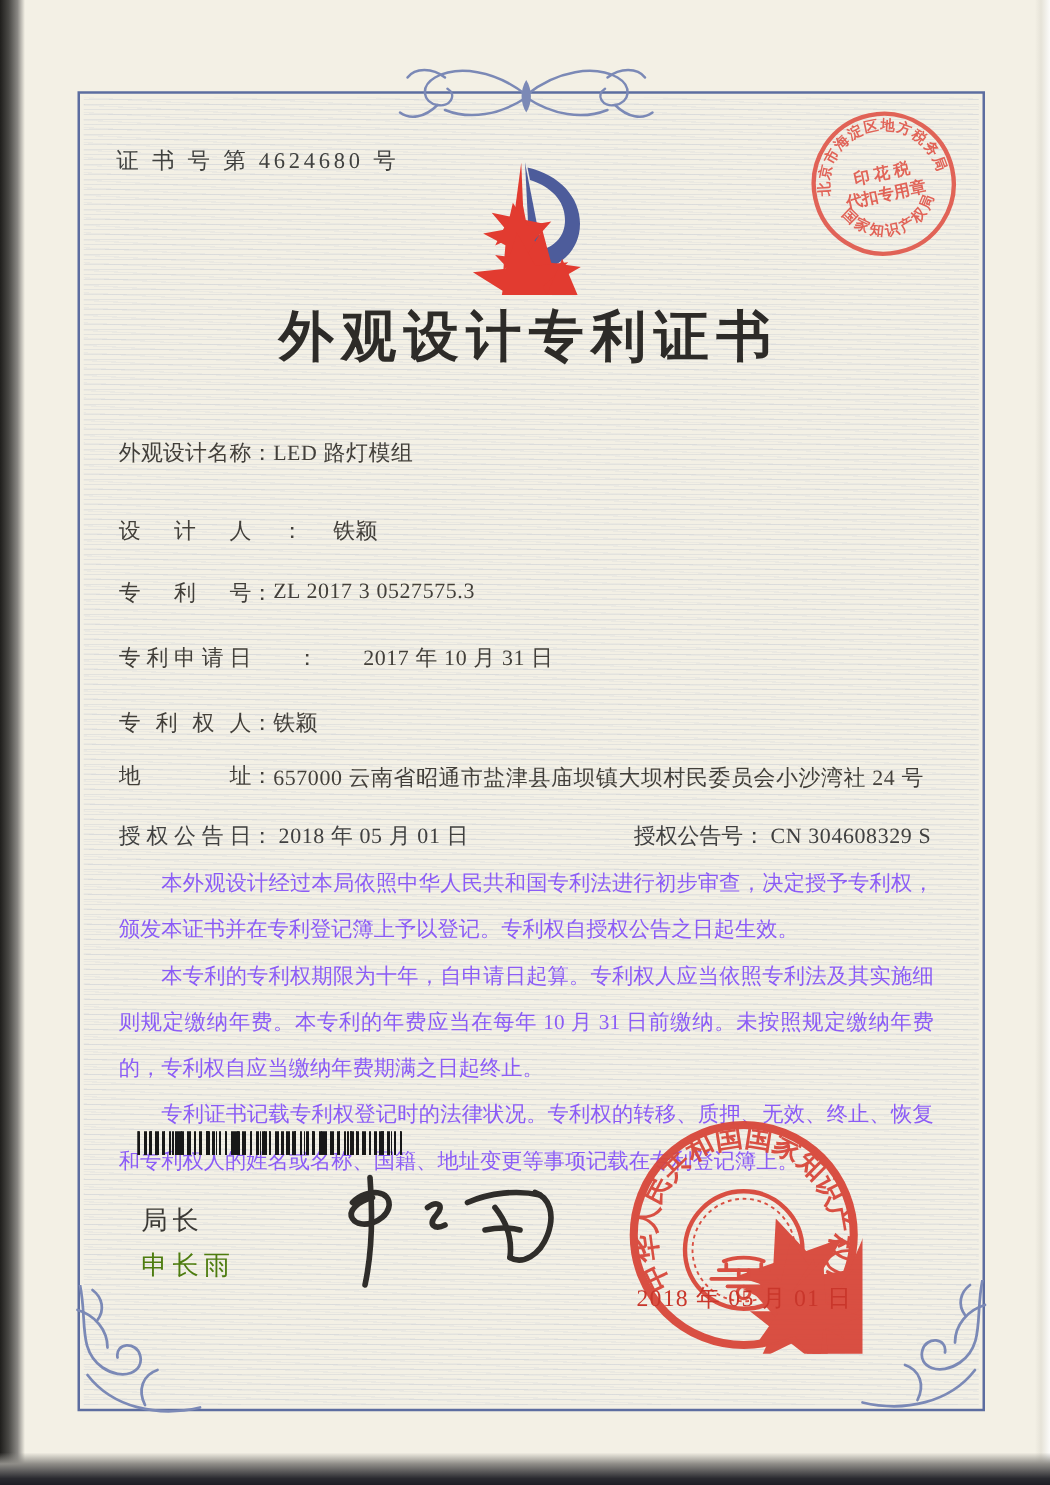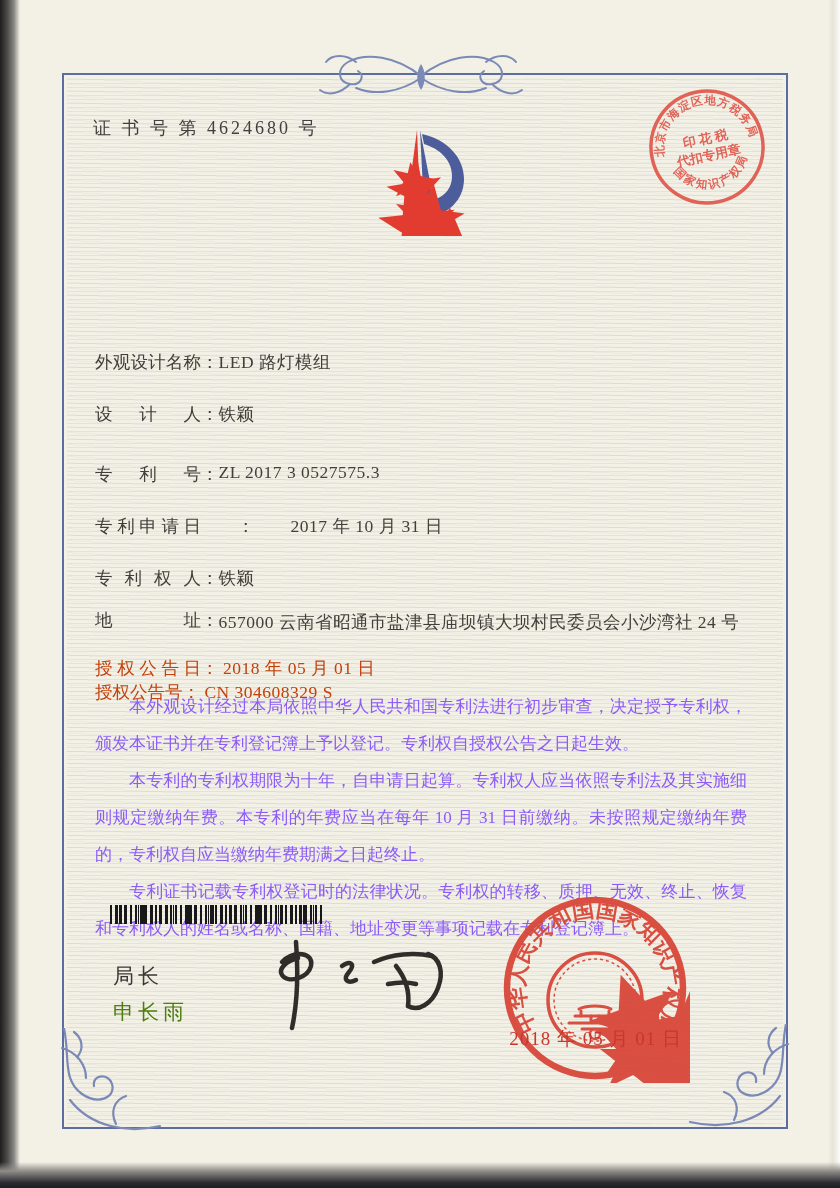--- a/index.html
+++ b/index.html
@@ -29,21 +29,21 @@
   .tax-stamp{position:absolute;left:646px;top:86px;width:122px;height:122px;
              transform:rotate(-12deg);opacity:.92;}
   .title{position:absolute;left:62px;top:240px;width:722px;text-align:center;
          font-size:44px;font-weight:bold;letter-spacing:6px;color:#2d2b28;}
   
   .frow{position:absolute;left:95px;display:flex;font-size:17.5px;color:#423f3a;}
   .flabel{display:inline-block;width:106px;text-align:justify;text-align-last:justify;}
   .fvalue{letter-spacing:.5px;}
   .addr .fvalue{width:532px;line-height:28px;}
   .two-col{position:absolute;left:95px;top:656px;width:650px;display:flex;
-           justify-content:space-between;font-size:17.5px;color:#c2410c;flex-direction:column;}
+           justify-content:space-between;font-size:17.5px;color:#404040;}
   
   .paras{position:absolute;left:95px;top:688px;width:652px;font-size:17px;
          line-height:37px;color:#8b5cf6;text-align:justify;}
   .paras p{margin:0;text-indent:2em;}
   
   .barcode{position:absolute;left:110px;top:905px;width:212px;height:19px;
     background:
       repeating-linear-gradient(90deg,#181818 0 2px,rgba(0,0,0,0) 2px 5px),
       repeating-linear-gradient(90deg,#181818 0 1px,rgba(0,0,0,0) 1px 7px),
       repeating-linear-gradient(90deg,rgba(0,0,0,0) 0 9px,#181818 9px 12px,rgba(0,0,0,0) 12px 23px);}
@@ -137,27 +137,28 @@
     <text fill="#e0584c" font-size="11.5" font-weight="bold" letter-spacing="1">
       <textPath href="#taxTop" startOffset="50%" text-anchor="middle">北京市海淀区地方税务局</textPath>
     </text>
     <text fill="#e0584c" font-size="11.5" font-weight="bold" letter-spacing="2">
       <textPath href="#taxBottom" startOffset="50%" text-anchor="middle">国家知识产权局</textPath>
     </text>
     <text x="0" y="-4" text-anchor="middle" fill="#e0584c" font-size="13" font-weight="bold">印 花 税</text>
     <text x="0" y="13" text-anchor="middle" fill="#e0584c" font-size="13" font-weight="bold">代扣专用章</text>
   </svg>
 
+  <div class="title">外观设计专利证书</div>
 
   <div class="frow" style="top:350px;justify-content:center;">
     <span class="flabel">外观设计名称</span>
       <span>：</span>
     <span class="fvalue">LED 路灯模组</span>
   </div>
-  <div class="frow" style="top:402px;">
+  <div class="frow" style="top:412px;gap:24px;">
     <span class="flabel">设计人</span>
       <span>：</span>
     <span class="fvalue">铁颖</span>
   </div>
   <div class="frow" style="top:462px;">
     <span class="flabel">专利号</span>
       <span>：</span>
     <span class="fvalue">ZL 2017 3 0527575.3</span>
   </div>
   <div class="frow" style="top:514px;gap:36px;">

